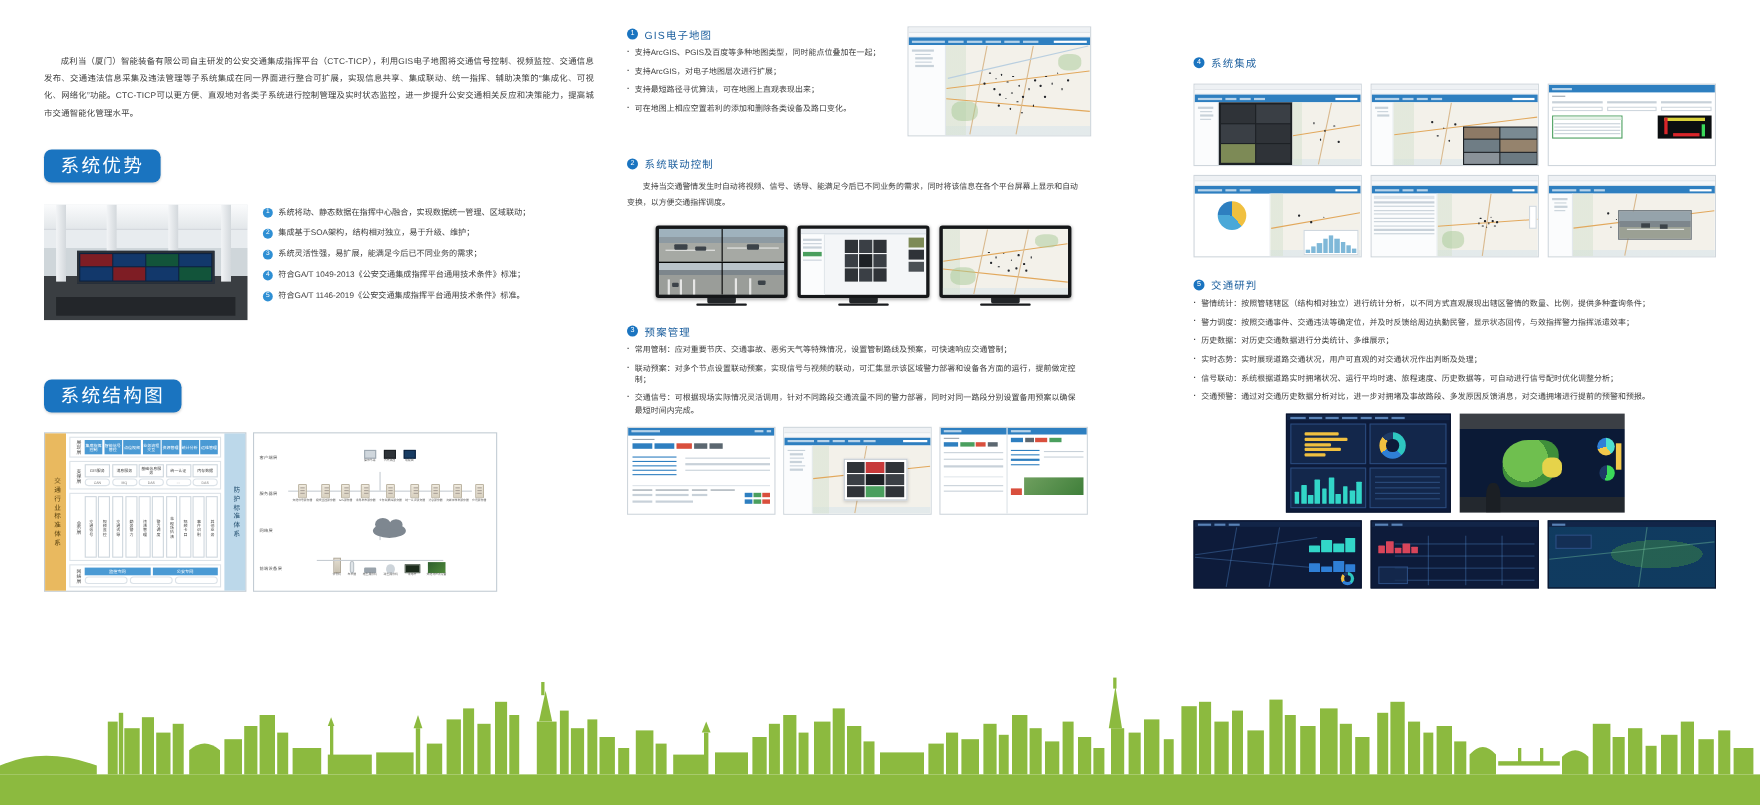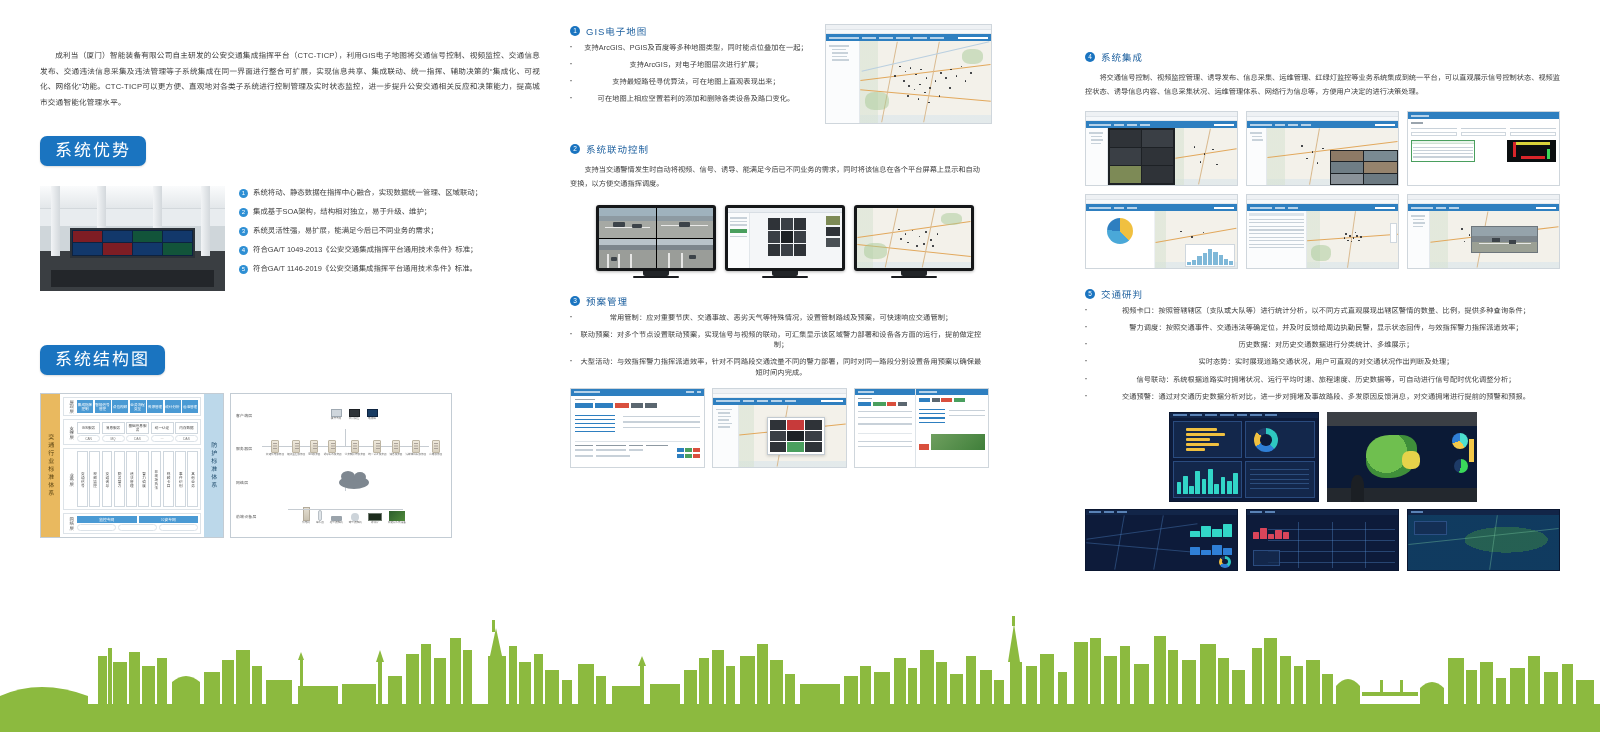--- a/index.html
+++ b/index.html
@@ -65,21 +65,20 @@
     font-size:6px; line-height:9px; text-align:center;
     flex:0 0 auto; margin-top:.5px;
   }
 
   
   .dotlist { margin:0; padding:0; list-style:none; }
   .dotlist li {
     font-size:7.2px; line-height:1.4; margin-bottom:7px;
     padding-left:7px; position:relative; color:#3c3c3c;
     letter-spacing:.1px;
-    text-align:center;
   }
   .dotlist li:before {
     content:"·"; position:absolute; left:0; top:-1px; font-weight:bold;
   }
   .para { font-size:7.2px; line-height:1.95; text-indent:2em; color:#3c3c3c; text-align:justify; }
 
   
   .shot { background:#fff; border:1px solid #cfd6dc; overflow:hidden; position:relative; }
   .shot .titlebar { height:5px; background:#eef1f4; border-bottom:1px solid #dfe4e9; }
   .shot .ribbon   { height:4px; background:#f6f8fa; border-bottom:1px solid #e6eaee; }
@@ -653,21 +652,21 @@
     </div>
 
     <div style="margin-top:16px;">
       <div class="numhead">
         <span class="circle">3</span>
         <span class="htxt">预案管理</span>
       </div>
       <ul class="dotlist" style="width:415px;">
         <li>常用管制：应对重要节庆、交通事故、恶劣天气等特殊情况，设置管制路线及预案，可快速响应交通管制；</li>
         <li>联动预案：对多个节点设置联动预案，实现信号与视频的联动，可汇集显示该区域警力部署和设备各方面的运行，提前做定控制；</li>
-        <li>大型活动：与效指挥警力指挥派遣效率，针对不同路段交通流量不同的警力部署，同时对同一路段分别设置备用预案以确保最短时间内完成。</li>
+        <li>交通信号：可根据现场实际情况灵活调用，针对不同路段交通流量不同的警力部署，同时对同一路段分别设置备用预案以确保最短时间内完成。</li>
       </ul>
 
       <div style="display:flex; gap:7px; margin-top:10px;">
 
         <div class="shot" style="width:135px; height:80px;">
           <div class="navbar" style="height:7px;">
             <i style="width:26px;"></i>
               <i style="width:8px; margin-left:auto;"></i>
               <i style="width:4px;"></i>
           </div>
@@ -822,21 +821,20 @@
     </div>
   </div>
 
   <div class="col col-right">
 
     <div style="margin-top:50px;">
       <div class="numhead">
         <span class="circle">4</span>
         <span class="htxt">系统集成</span>
       </div>
-      <p class="para">将交通信号控制、视频监控管理、诱导发布、信息采集、运维管理、红绿灯监控等业务系统集成到统一平台，可以直观展示信号控制状态、视频监控状态、诱导信息内容、信息采集状况、运维管理体系、网络行为信息等，方便用户决定的进行决策处理。</p>
 
       <div style="display:grid; grid-template-columns:repeat(3,1fr); gap:8px; margin-top:12px;">
 
         <div class="shot" style="height:75px;">
           <div class="titlebar"></div>
             <div class="ribbon"></div>
           <div class="navbar">
               <i style="width:22px;"></i>
               <i style="width:10px;"></i>
               <i style="width:10px;"></i>
@@ -1066,21 +1064,21 @@
         </div>
       </div>
     </div>
 
     <div style="margin-top:18px;">
       <div class="numhead">
         <span class="circle">5</span>
         <span class="htxt">交通研判</span>
       </div>
       <ul class="dotlist">
-        <li>视频卡口：按照管辖辖区（支队或大队等）进行统计分析，以不同方式直观展现出辖区警情的数量、比例，提供多种查询条件；</li>
+        <li>警情统计：按照管辖辖区（结构相对独立）进行统计分析，以不同方式直观展现出辖区警情的数量、比例，提供多种查询条件；</li>
         <li>警力调度：按照交通事件、交通违法等确定位，并及时反馈给周边执勤民警，显示状态回传，与效指挥警力指挥派遣效率；</li>
         <li>历史数据：对历史交通数据进行分类统计、多维展示；</li>
         <li>实时态势：实时展现道路交通状况，用户可直观的对交通状况作出判断及处理；</li>
         <li>信号联动：系统根据道路实时拥堵状况、运行平均时速、旅程速度、历史数据等，可自动进行信号配时优化调整分析；</li>
         <li>交通预警：通过对交通历史数据分析对比，进一步对拥堵及事故路段、多发原因反馈消息，对交通拥堵进行提前的预警和预报。</li>
       </ul>
 
       <div style="margin-top:10px; display:flex; gap:8px; justify-content:center;">
 
         <div class="dash" style="width:150px; height:90px;">

